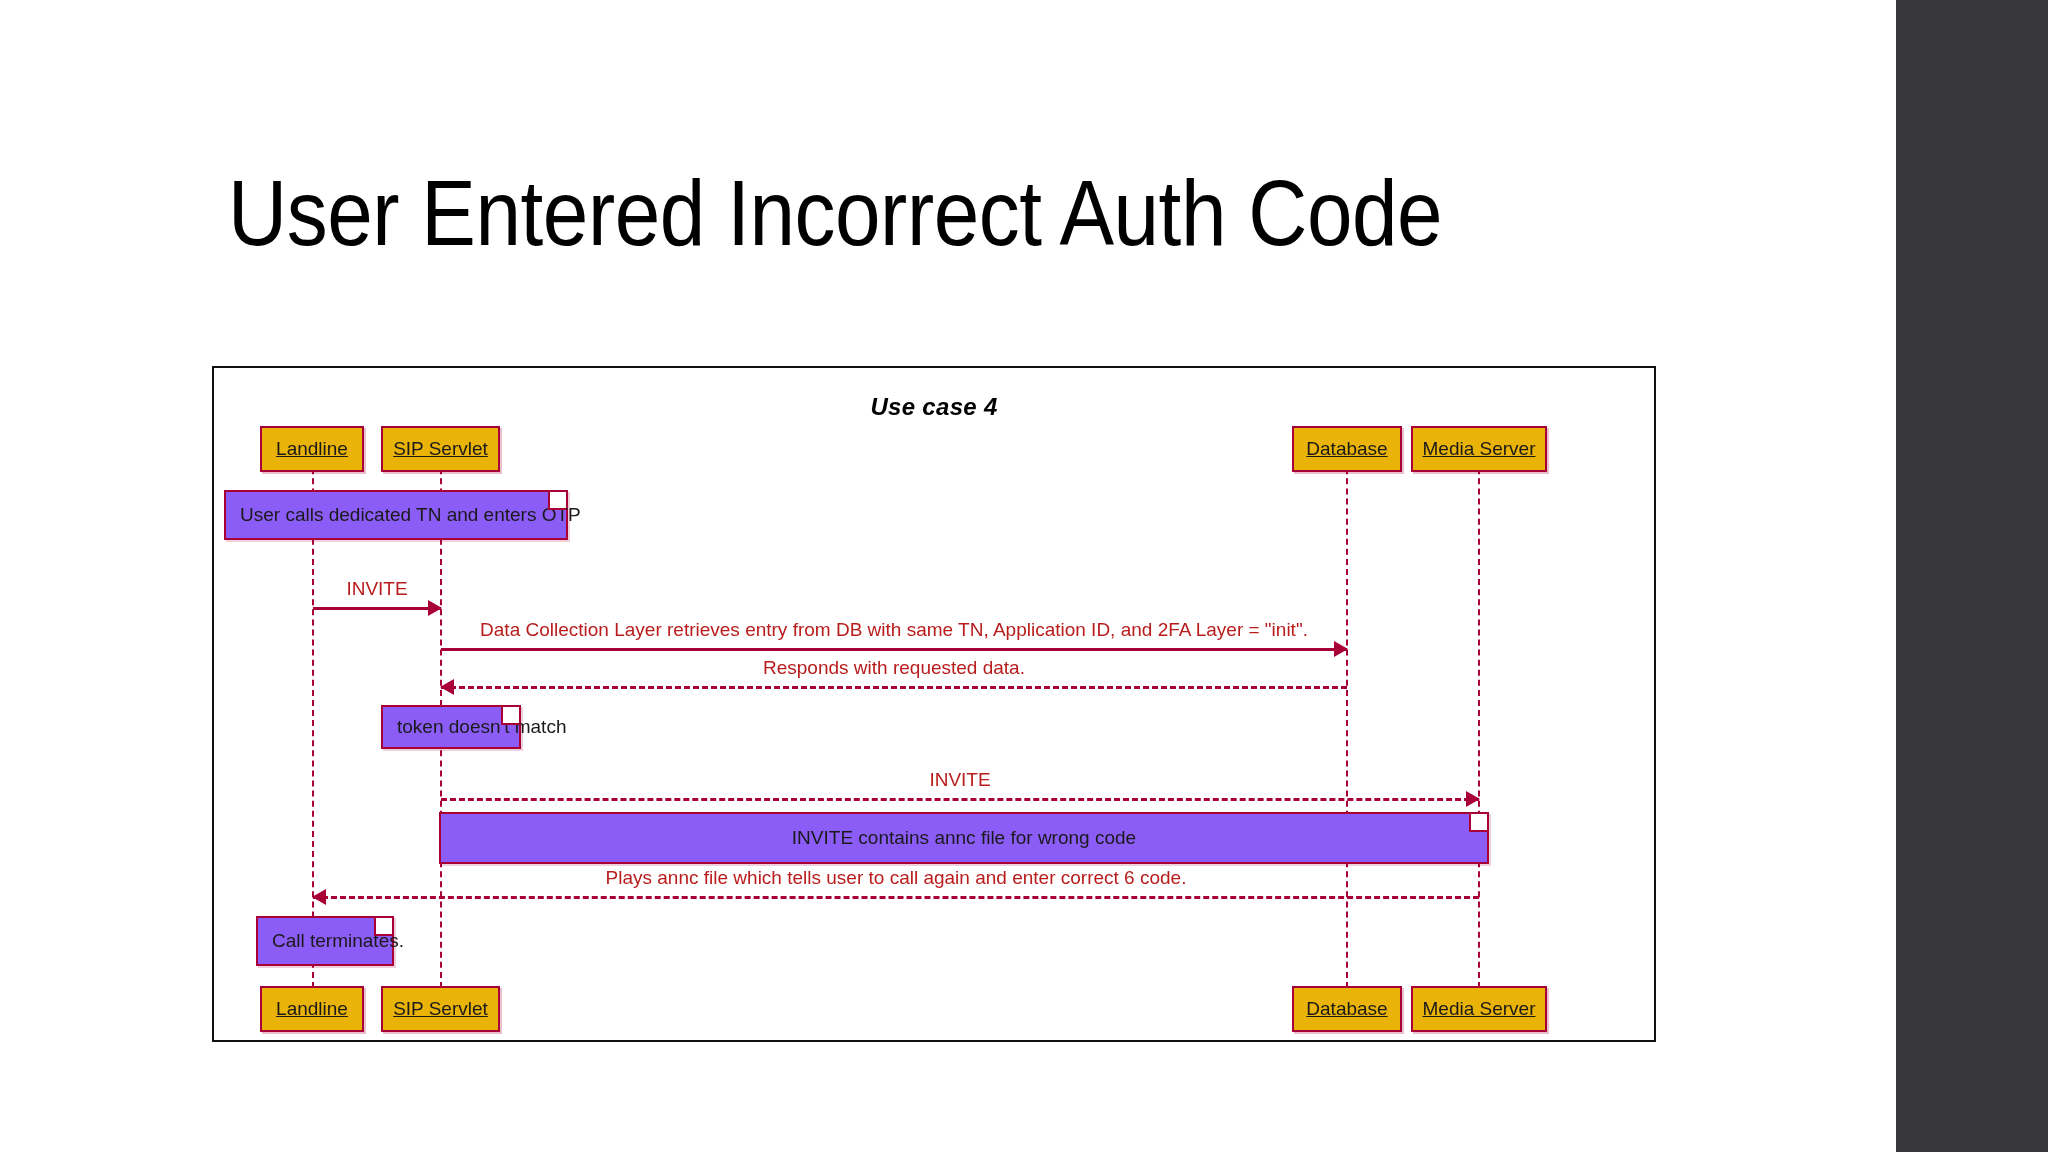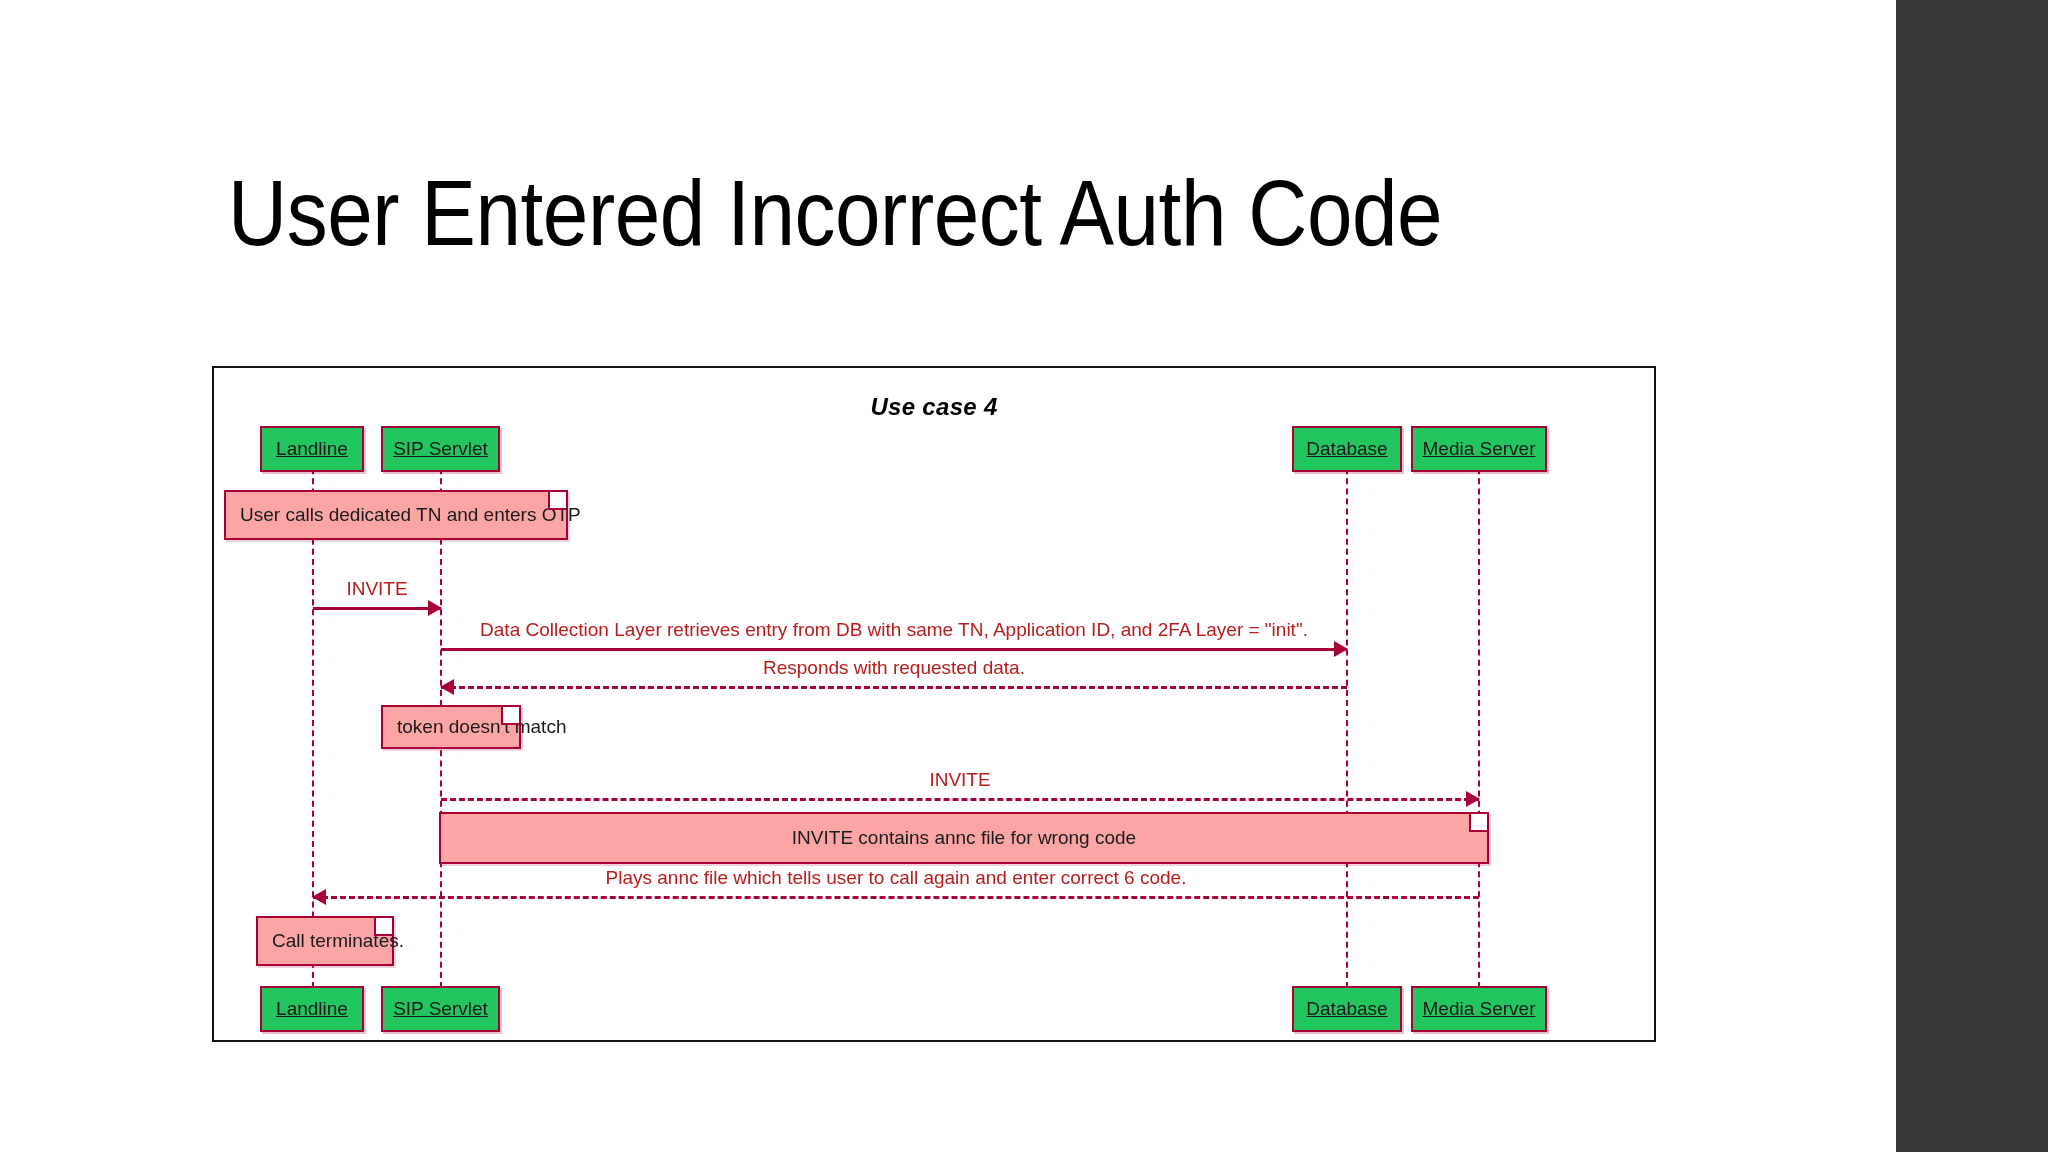--- a/index.html
+++ b/index.html
@@ -29,29 +29,29 @@
     background:#ffffff;border:2px solid #111111;box-sizing:border-box;
   }
   #diag-title{
     position:absolute;left:0;top:25px;width:100%;text-align:center;
     font-size:24px;font-weight:bold;color:#000000;letter-spacing:0.3px;font-style:italic;
   }
   .lifeline{
     position:absolute;width:0;border-left:2px dashed #A80036;
   }
   .actor-box{
-    position:absolute;background:#22c55e;border:2px solid #A80036;
+    position:absolute;background:#eab308;border:2px solid #A80036;
     box-sizing:border-box;display:flex;align-items:center;justify-content:center;
     box-shadow:2px 2px 0 rgba(168,0,54,0.25);
   }
   .actor-box span{
     font-size:19px;color:#1a1a1a;text-decoration:underline;white-space:nowrap;
   }
   .note{
-    position:absolute;background:#fca5a5;border:2px solid #A80036;
+    position:absolute;background:#8b5cf6;border:2px solid #A80036;
     box-sizing:border-box;display:flex;align-items:center;
     box-shadow:2px 2px 0 rgba(168,0,54,0.18);
   }
   .note > .note-text{
     font-size:19px;color:#1a1a1a;white-space:nowrap;padding:0 14px;
   }
   .note.center > .note-text{width:100%;text-align:center;padding:0;}
   .note .fold{
     position:absolute;top:0;right:0;width:16px;height:16px;
     background:#ffffff;border-left:2px solid #A80036;border-bottom:2px solid #A80036;

